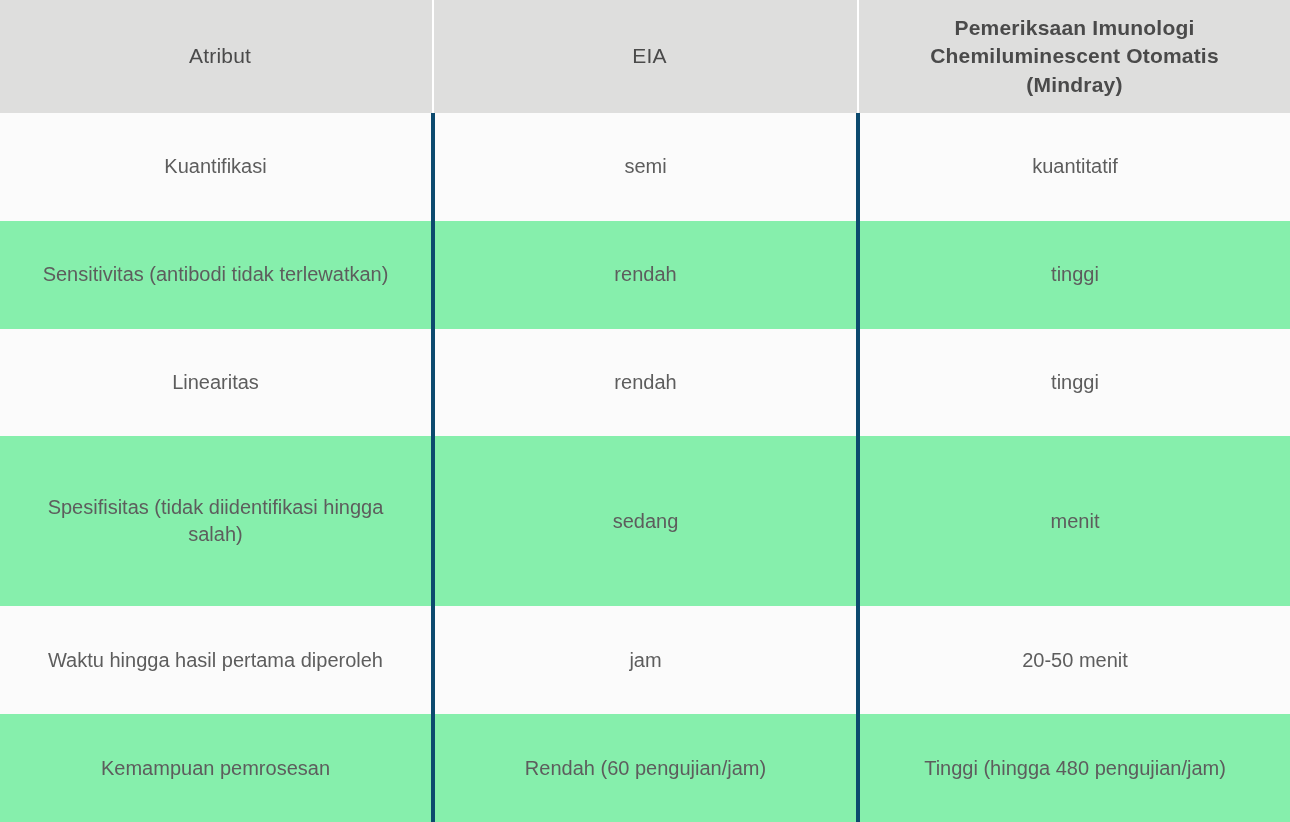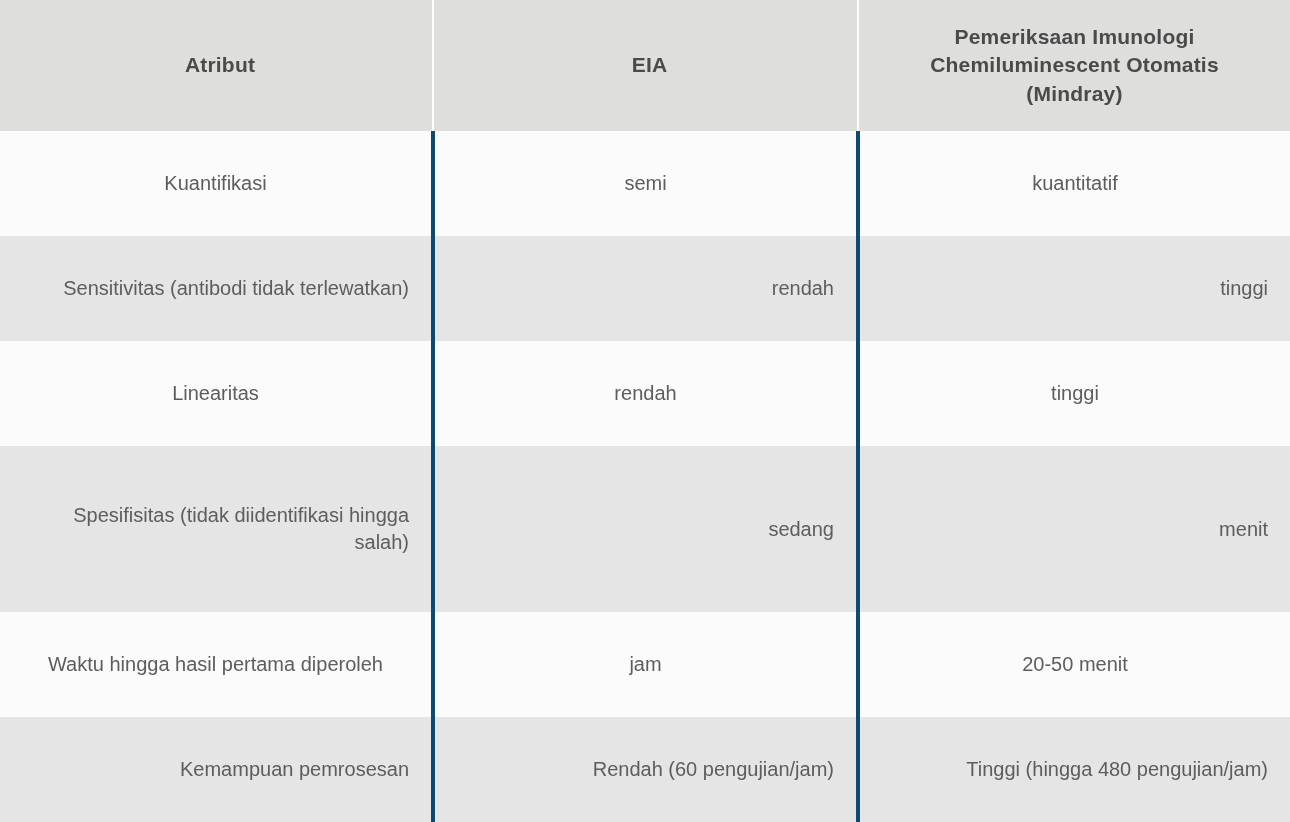--- a/index.html
+++ b/index.html
@@ -37,39 +37,38 @@
     box-sizing: border-box;
     line-height: 1.35;
   }
 
   thead th {
     background: #dededd;
     color: #4a4a4a;
     font-size: 21px;
     font-weight: bold;
     letter-spacing: 0.2px;
-    height: 131px;
+    height: 113px;
   }
   thead th.hdr-attr,
   thead th.hdr-eia {
-    font-weight: bold;
+    font-weight: normal;
     padding-left: 30px;
   }
   
   thead th + th,
   tbody td + td {
     border-left: 2px solid #ffffff;
   }
   tbody tr.odd td {
     background: #fbfbfb;
     text-align: center;
   }
   tbody tr.even td {
-    background: #e5e5e5;
-    text-align: right;
+    background: #86efac;
   }
   tbody td {
     font-size: 20px;
     font-weight: normal;
     color: #5d5d5d;
   }
   tbody tr.odd td + td,
   tbody tr.even td + td {
     border-left: 4px solid #0c4a6e;
   }

